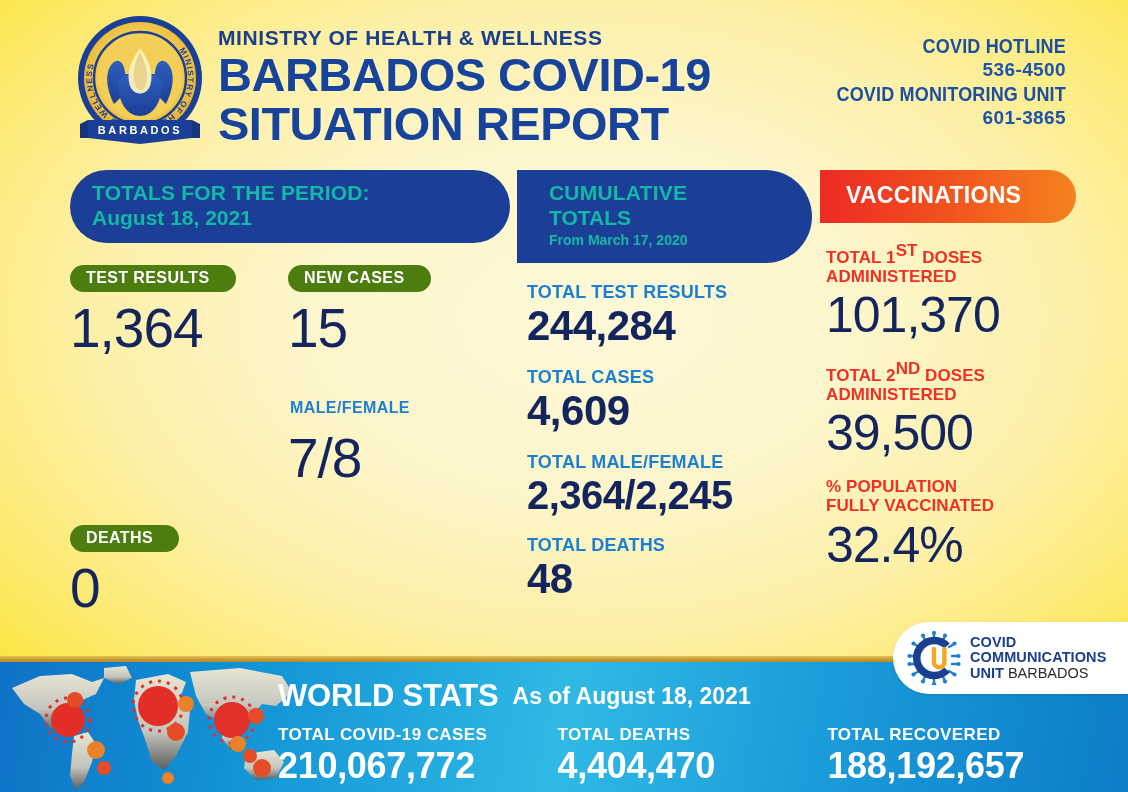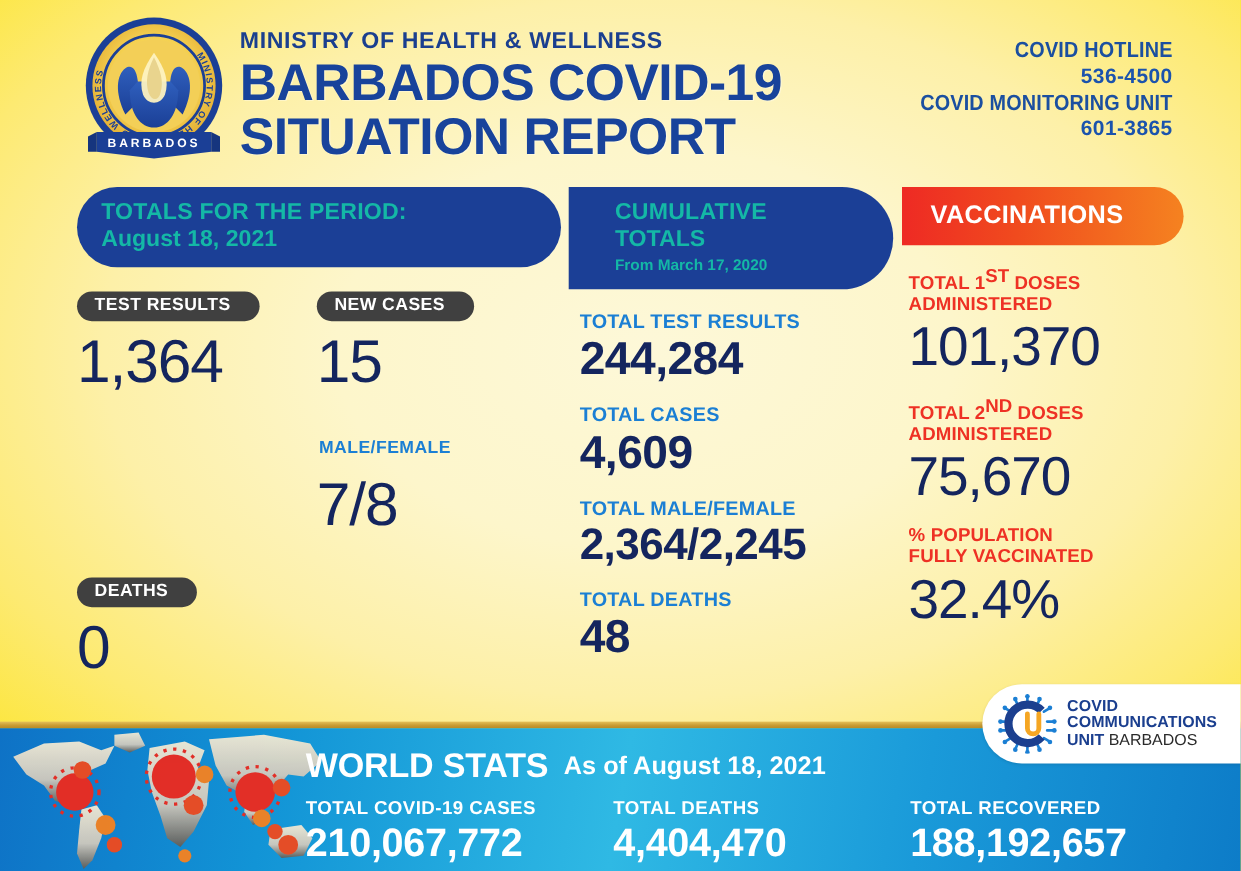--- a/index.html
+++ b/index.html
@@ -58,21 +58,21 @@
   .col { position:absolute; }
   .col-period { left:70px;  top:170px; width:440px; }
   .col-cumul  { left:527px; top:170px; width:285px; }
   .col-vacc   { left:826px; top:170px; width:250px; }
 
   
   .pill-hdr {
     background:#1b3f96; color:#14b8a6; border-radius:999px;
     padding:11px 22px 13px 22px; display:block;
   }
-  .pill-hdr.flat-left { border-radius:0 999px 999px 0; margin-left:-10px; padding-left:42px; }
+  .pill-hdr.flat-left { border-radius:0 999px 999px 0; margin-left:-10px; padding-left:32px; }
   .pill-hdr .ph-1 { font-size:21px; font-weight:bold; line-height:1.15; letter-spacing:.2px; }
   .pill-hdr .ph-2 { font-size:21px; font-weight:bold; line-height:1.2; }
   .pill-hdr .ph-sub { font-size:14px; font-weight:bold; line-height:1.3; margin-top:1px; }
 
   .pill-vacc {
     background:linear-gradient(90deg,#ee2a24 0%, #f04a1e 40%, #f58220 100%);
     color:#fff; border-radius:0 999px 999px 0;
     padding:12px 26px 14px 26px; margin-left:-6px;
   }
   .pill-vacc .pv-t { font-size:23px; font-weight:bold; letter-spacing:.3px; }
@@ -80,21 +80,21 @@
   
   .lgrid { margin-top:22px; position:relative; }
   .lcell { position:absolute; width:200px; }
   .lcell.c0 { left:0;   top:0; }
   .lcell.c1 { left:218px; top:0; }
   .lcell.c2 { left:0;   top:130px; }
   .lcell.c3 { left:218px; top:130px; }
   .lcell.c4 { left:0;   top:260px; }
 
   .lbl-pill {
-    display:inline-block; background:#404040; color:#fff;
+    display:inline-block; background:#4d7c0f; color:#fff;
     border-radius:999px; padding:4px 26px 5px 16px;
     font-size:16px; font-weight:bold; letter-spacing:.4px;
     white-space:nowrap;
   }
   .lbl-plain {
     display:inline-block; color:#1b7fd4;
     font-size:16px; font-weight:bold; letter-spacing:.4px;
     padding:4px 0 5px 2px; white-space:nowrap;
   }
   .big-num {
@@ -291,21 +291,21 @@
         <span>ADMINISTERED</span>
       </div>
       <div class="vnum">101,370</div>
     </div>
 
     <div class="vrow">
       <div class="vlbl">
         <span>TOTAL 2<sup>ND</sup> DOSES</span><br>
         <span>ADMINISTERED</span>
       </div>
-      <div class="vnum">75,670</div>
+      <div class="vnum">39,500</div>
     </div>
 
     <div class="vrow">
       <div class="vlbl">
         <span>% POPULATION</span><br>
         <span>FULLY VACCINATED</span>
       </div>
       <div class="vnum">32.4%</div>
     </div>
   </div>

